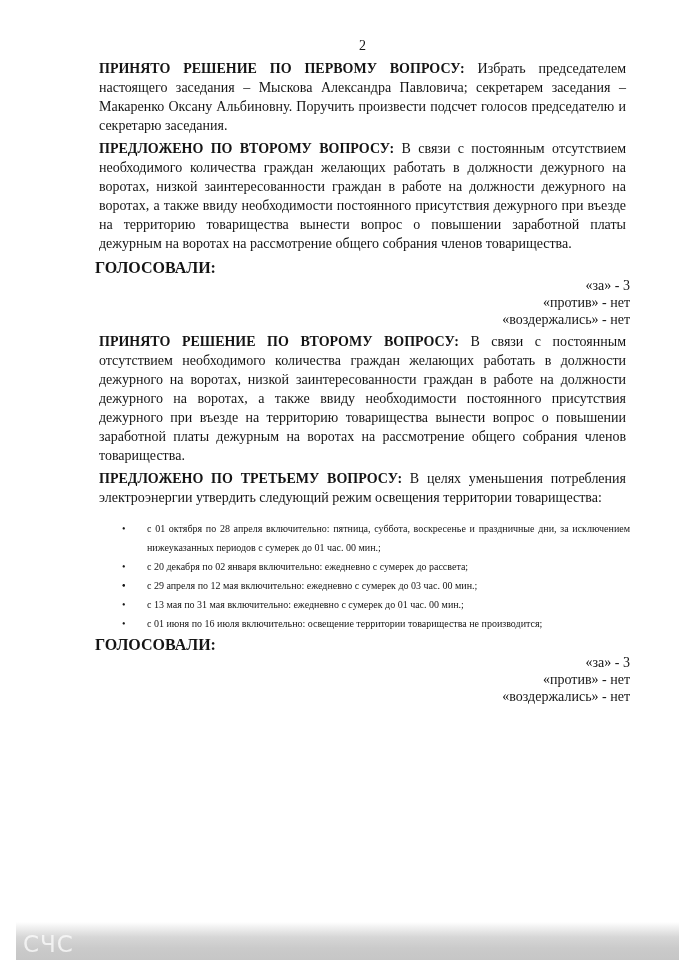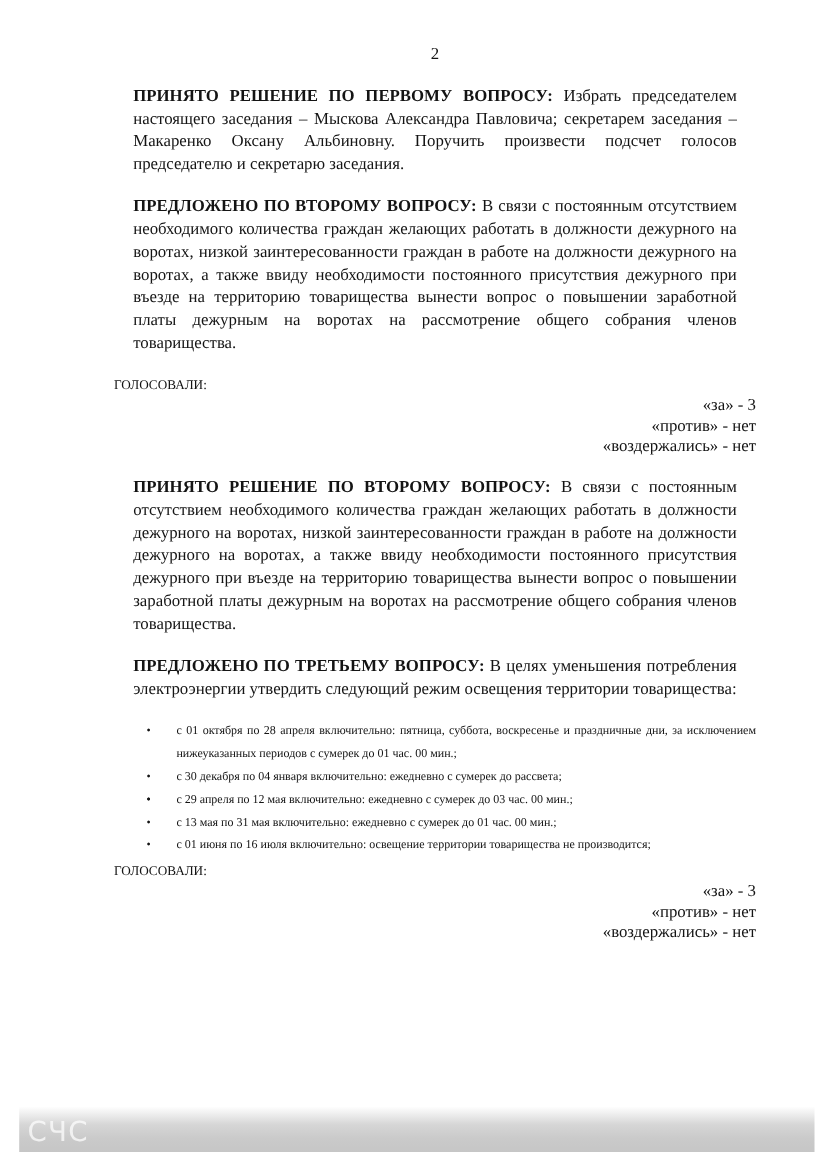--- a/index.html
+++ b/index.html
@@ -23,37 +23,37 @@
   }
 
   .pagenum {
     margin-top: 36px;
     text-align: center;
     font-size: 14px;
     line-height: 19px;
   }
 
   p.para {
-    margin: 16px;
+    margin: 4px;
     font-size: 14px;
     line-height: 19px;
     text-align: justify;
     text-align-last: left;
   }
   p.para b { font-weight: bold; }
 
   .p1 { margin-top: 13px; }
   .p2 { margin-top: 43px; }
   .p3 { margin-top: 11px; }
   .p4 { margin-top: 33px; }
 
   .votes { margin-top: 6px; }
   .votes .vh {
-    font-size: 11px;
-    font-weight: normal;
+    font-size: 16px;
+    font-weight: bold;
     line-height: 18px;
   }
   .votes .vl {
     font-size: 14px;
     line-height: 17px;
     text-align: right;
   }
   .v2 { margin-top: 3px; }
 
   ul.schedule {
@@ -114,21 +114,21 @@
       <div class="vl">«против» - нет</div>
       <div class="vl">«воздержались» - нет</div>
     </div>
 
     <p class="para p3"><b>ПРИНЯТО РЕШЕНИЕ ПО ВТОРОМУ ВОПРОСУ:</b> <span>В связи с постоянным отсутствием необходимого количества граждан желающих работать в должности дежурного на воротах, низкой заинтересованности граждан в работе на должности дежурного на воротах, а также ввиду необходимости постоянного присутствия дежурного при въезде на территорию товарищества вынести вопрос о повышении заработной платы дежурным на воротах на рассмотрение общего собрания членов товарищества.</span></p>
 
     <p class="para p4"><b>ПРЕДЛОЖЕНО ПО ТРЕТЬЕМУ ВОПРОСУ:</b> <span>В целях уменьшения потребления электроэнергии утвердить следующий режим освещения территории товарищества:</span></p>
 
     <ul class="schedule">
       <li><span class="bullet"></span><span>с 01 октября по 28 апреля включительно: пятница, суббота, воскресенье и праздничные дни, за исключением нижеуказанных периодов с сумерек до 01 час. 00 мин.;</span></li>
-      <li><span class="bullet"></span><span>с 30 декабря по 04 января включительно: ежедневно с сумерек до рассвета;</span></li>
+      <li><span class="bullet"></span><span>с 20 декабря по 02 января включительно: ежедневно с сумерек до рассвета;</span></li>
       <li><span class="bullet"></span></li>
       <li><span class="bullet"></span><span>с 29 апреля по 12 мая включительно: ежедневно с сумерек до 03 час. 00 мин.;</span></li>
       <li><span class="bullet"></span><span>с 13 мая по 31 мая включительно: ежедневно с сумерек до 01 час. 00 мин.;</span></li>
       <li><span class="bullet"></span><span>с 01 июня по 16 июля включительно: освещение территории товарищества не производится;</span></li>
     </ul>
 
     <div class="votes v2">
       <div class="vh">ГОЛОСОВАЛИ:</div>
       <div class="vl">«за» - 3</div>
       <div class="vl">«против» - нет</div>

